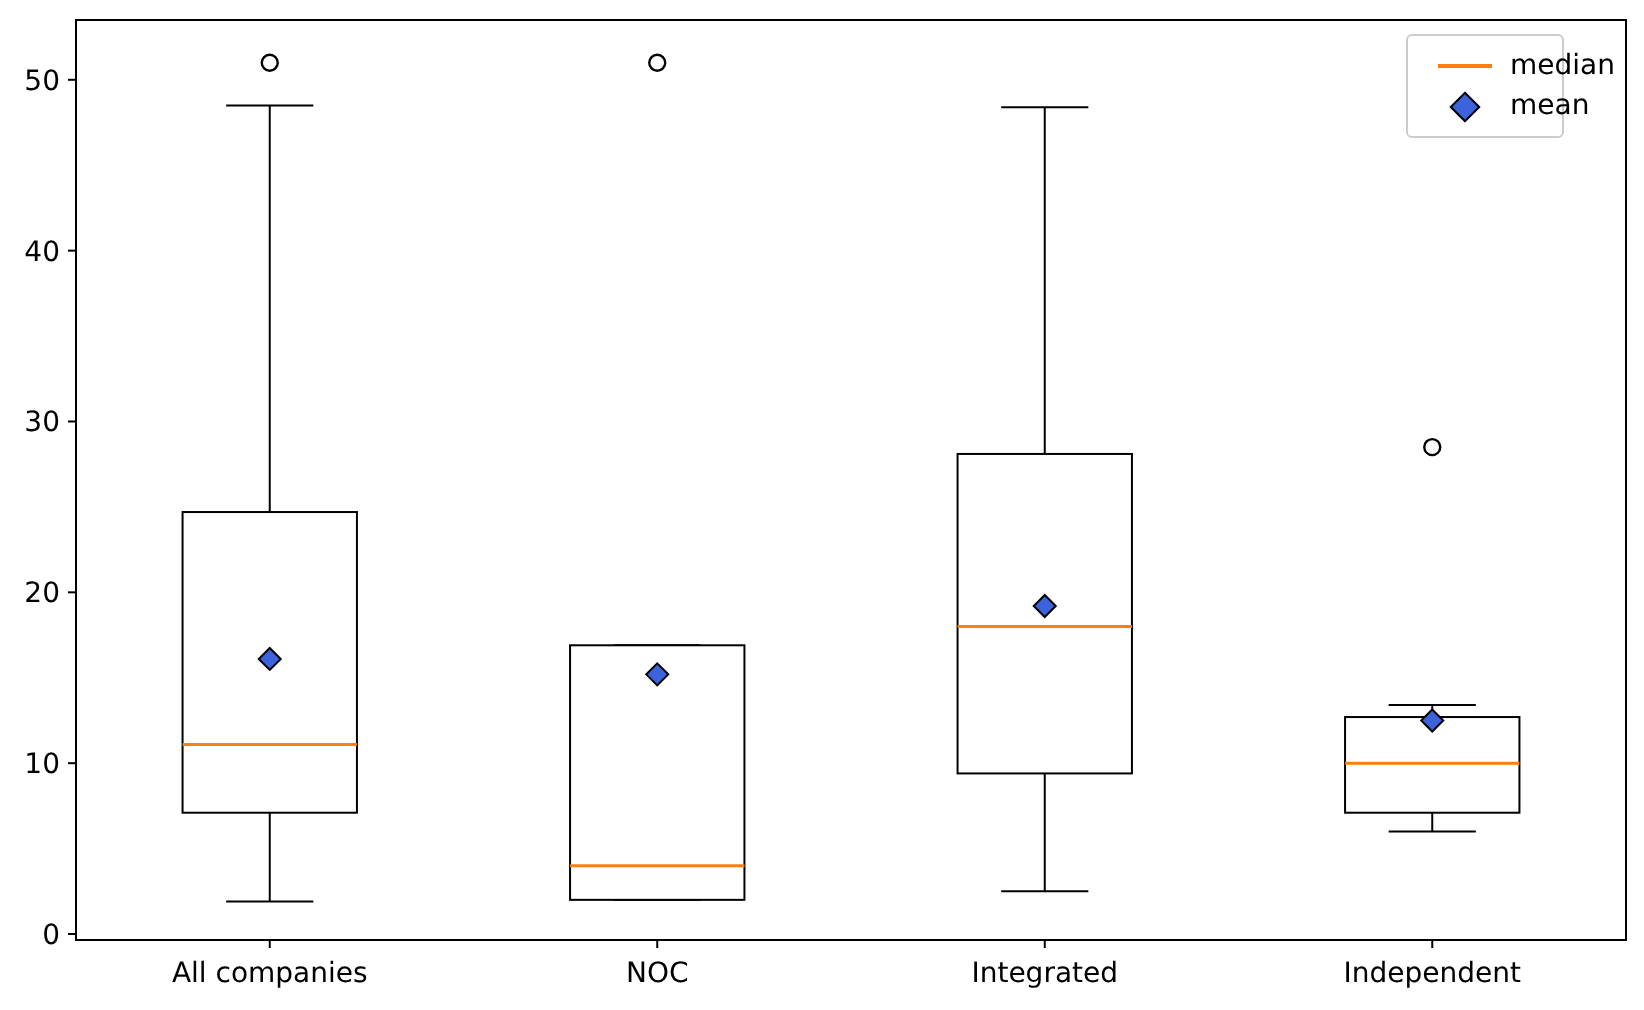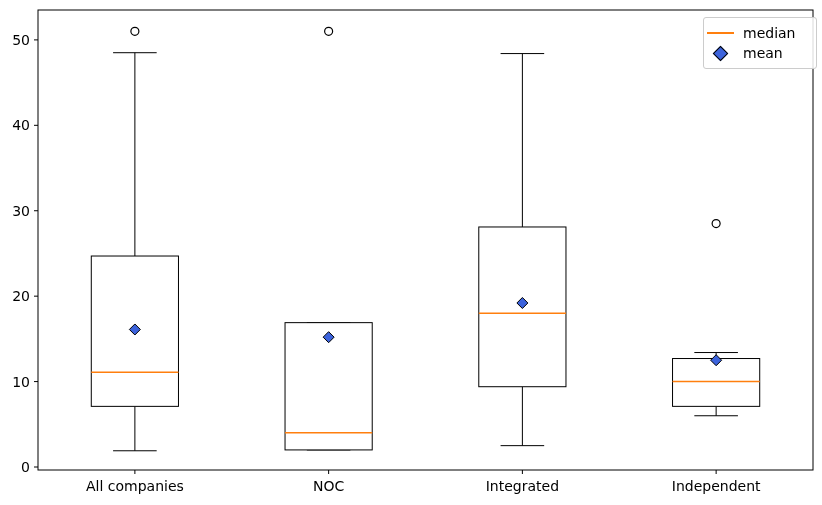--- a/index.html
+++ b/index.html
@@ -12,25 +12,25 @@
   }
   #plot-svg{position:absolute;left:0;top:0;}
   .tick-label{
     font-family:"DejaVu Sans","Liberation Sans",sans-serif;
     font-size:14px;
     fill:#000000;
   }
   #legend{
     position:absolute;
     left:703px;top:17px;
-    width:114px;
+    width:79px;
     background:rgba(255,255,255,0.85);
     border:1px solid #cccccc;
     border-radius:3px;
-    padding:5px 8px 5px 0;
+    padding:5px 8px 5px 12px;
     box-sizing:border-box;
   }
   .legend-row{
     display:flex;align-items:center;
     height:20px;
   }
   .legend-swatch-area{
     width:32px;display:flex;align-items:center;justify-content:center;
     flex:0 0 32px;
   }

